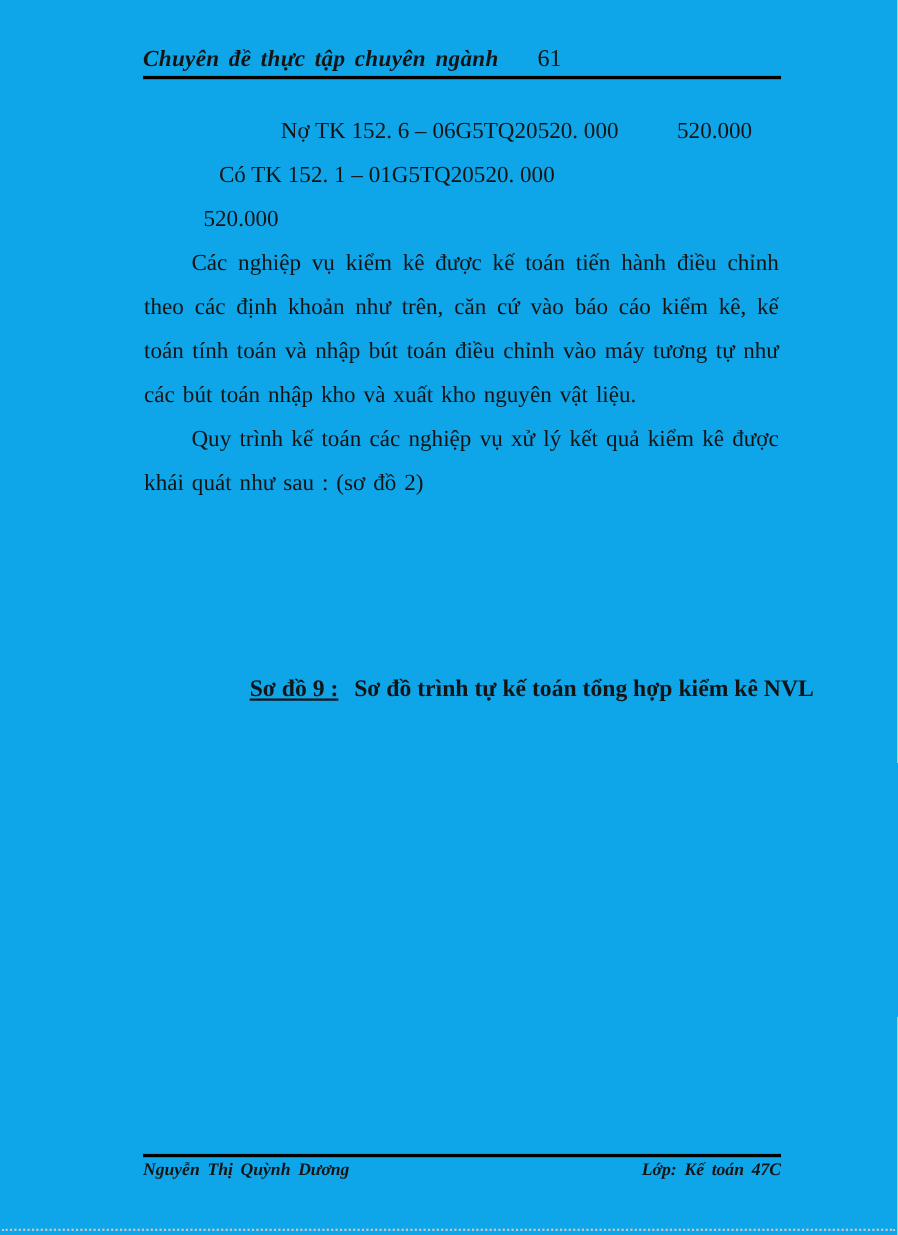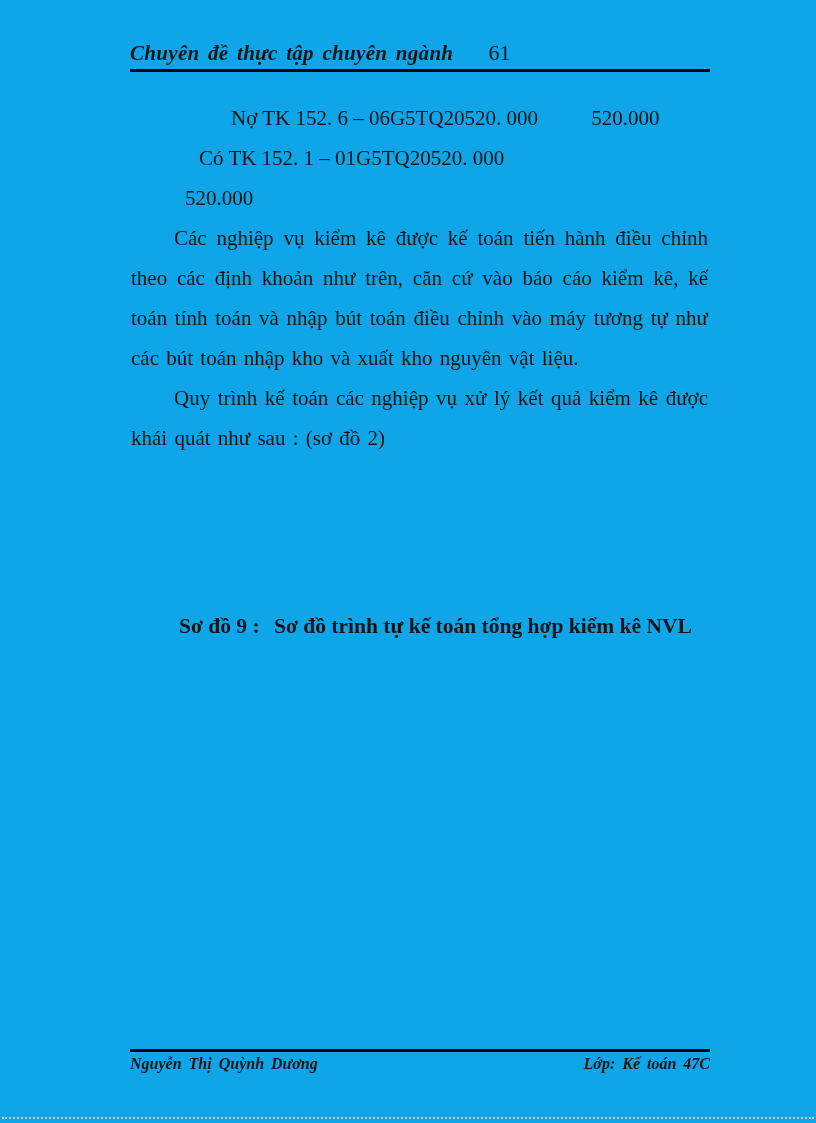--- a/index.html
+++ b/index.html
@@ -51,39 +51,42 @@
   .para {
     margin: 0;
     text-align: justify;
     text-indent: 43px;
     word-spacing: 2px;
   }
   .entry-debit {
     margin-top: 4px;
     margin-left: 100px;
     white-space: nowrap;
+    text-align: center;
   }
   .debit-amount {
     margin-left: 48px;
   }
   .entry-credit {
     margin-left: 68px;
     white-space: nowrap;
   }
   .entry-credit-amount {
     margin-left: 54px;
   }
   .diagram-heading {
     margin: 148px 0 0 0;
     padding-left: 48px;
     font-weight: bold;
     font-size: 21.5px;
     white-space: nowrap;
   }
   .diagram-heading .label {
+    text-decoration: underline;
+    margin-left: 48px;
   }
   .diagram-heading .text {
     margin-left: 9px;
   }
 
   
   .footer {
     position: absolute;
     top: 1049px;
     left: 130px;

